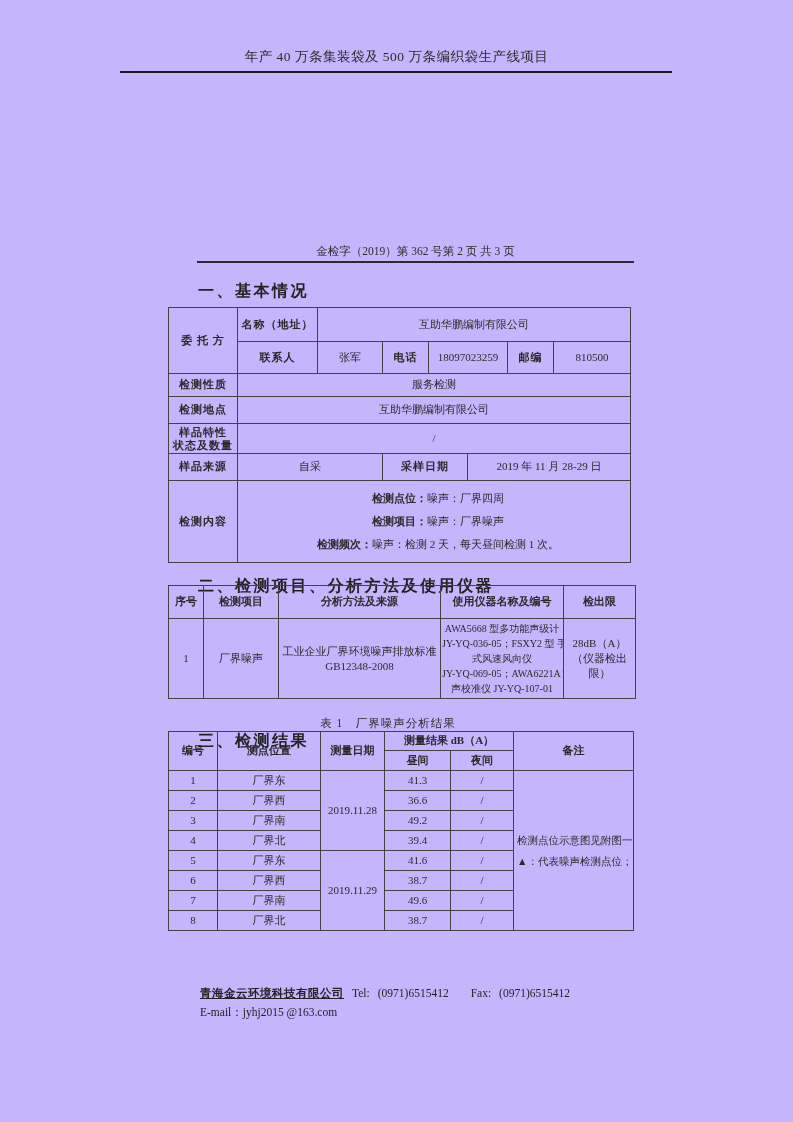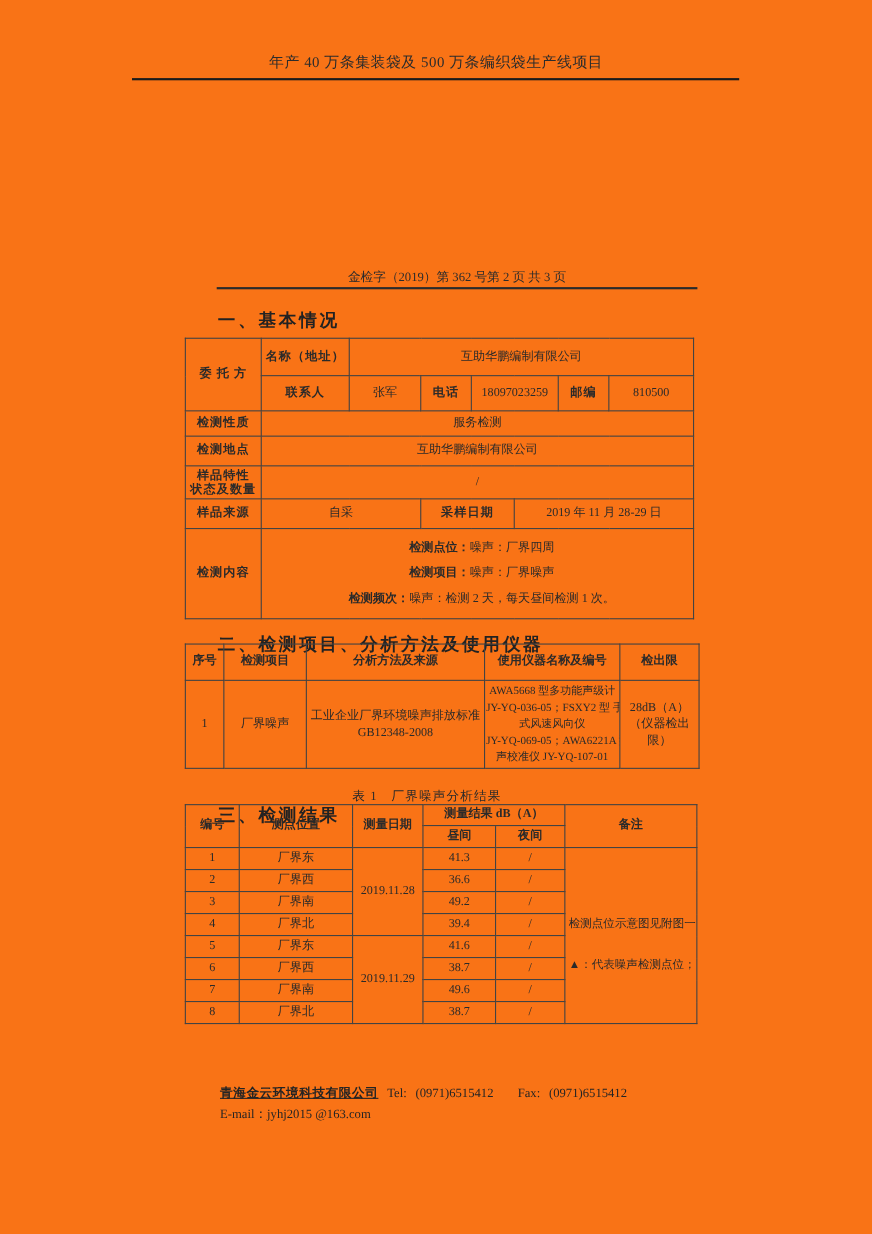--- a/index.html
+++ b/index.html
@@ -1,20 +1,20 @@
 <!DOCTYPE html>
 <html><head>
 <meta charset="utf-8">
 <style>
   * { margin:0; padding:0; box-sizing:border-box; }
   html,body { background:#e8e8e8; }
   body { font-family:"Liberation Serif","DejaVu Serif",serif; }
   .page {
     position:relative; width:793px; height:1122px; margin:0 auto;
-    background:#f97316; color:#262626; overflow:hidden;
+    background:#c4b5fd; color:#262626; overflow:hidden;
   }
   
   .header-title {
     position:absolute; top:48px; left:0; width:100%;
     text-align:center; font-size:13.5px; letter-spacing:0.5px; color:#2c2c2c;
   }
   .header-rule { position:absolute; top:71px; left:120px; width:552px; height:2px; background:#1b1b1b; }
   
   .doc-line {
     position:absolute; top:244px; left:197px; width:437px;
@@ -51,21 +51,21 @@
   .inst-line { display:block; white-space:nowrap; }
   .method-line, .limit-line { display:block; line-height:15px; }
   .method-cell, .limit-cell { font-size:11px; }
   
   .tbl3-caption {
     position:absolute; top:716px; left:168px; width:440px;
     text-align:center; font-size:11.5px; color:#2a2a2a; letter-spacing:1px;
   }
   .tbl3 { top:731px; left:168px; width:465px; }
   .remark-cell { font-size:10.5px; text-align:left; padding:0 3px; line-height:21px; }
-  .remark-line { display:block; white-space:nowrap;margin-top:16px; }
+  .remark-line { display:block; white-space:nowrap; }
   
   .footer { position:absolute; top:946px; left:200px; font-size:11.5px; color:#242424;margin-top:40px; }
   .footer-line1 { white-space:nowrap; }
   .footer-company { font-weight:bold; text-decoration:underline; letter-spacing:0.5px; }
   .footer-sep { display:inline-block; width:8px; }
   .footer-gap { display:inline-block; width:22px; }
   .footer-line2 { margin-top:4px; white-space:nowrap; }
   
   .page-number {
     position:absolute; top:1040px; left:0; width:100%;

